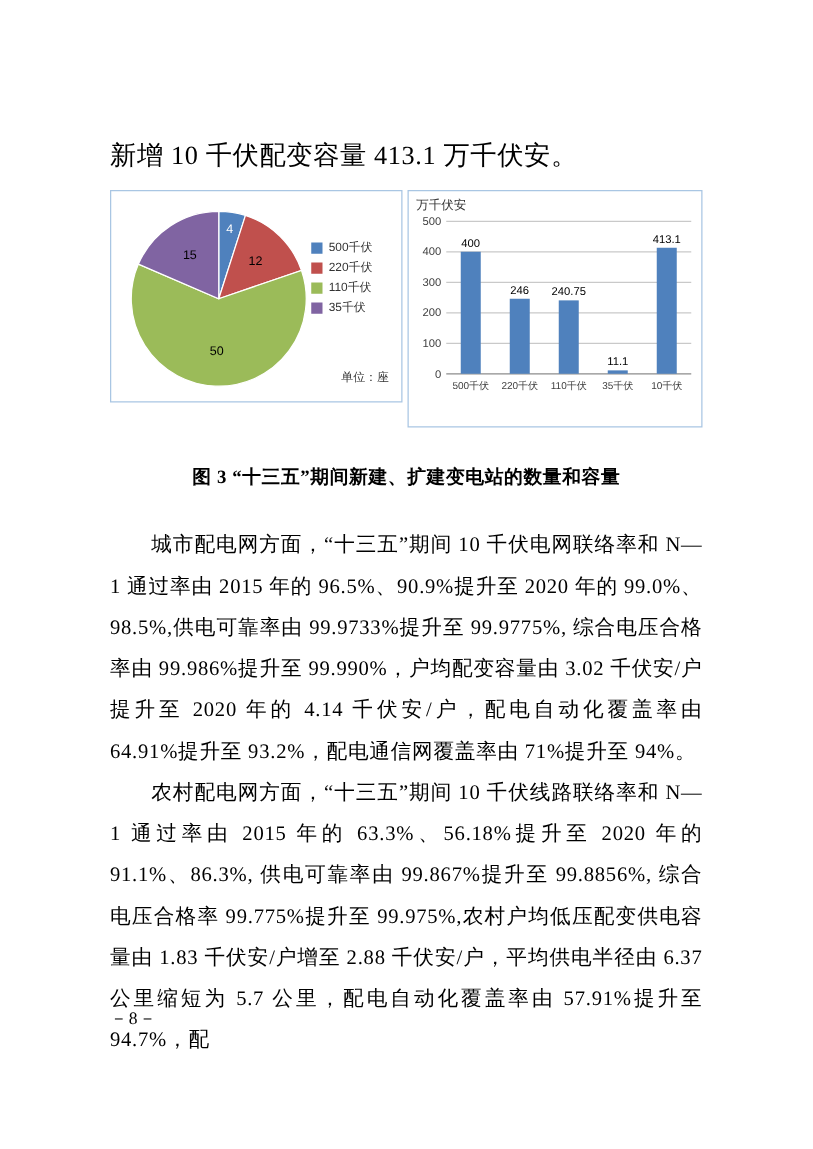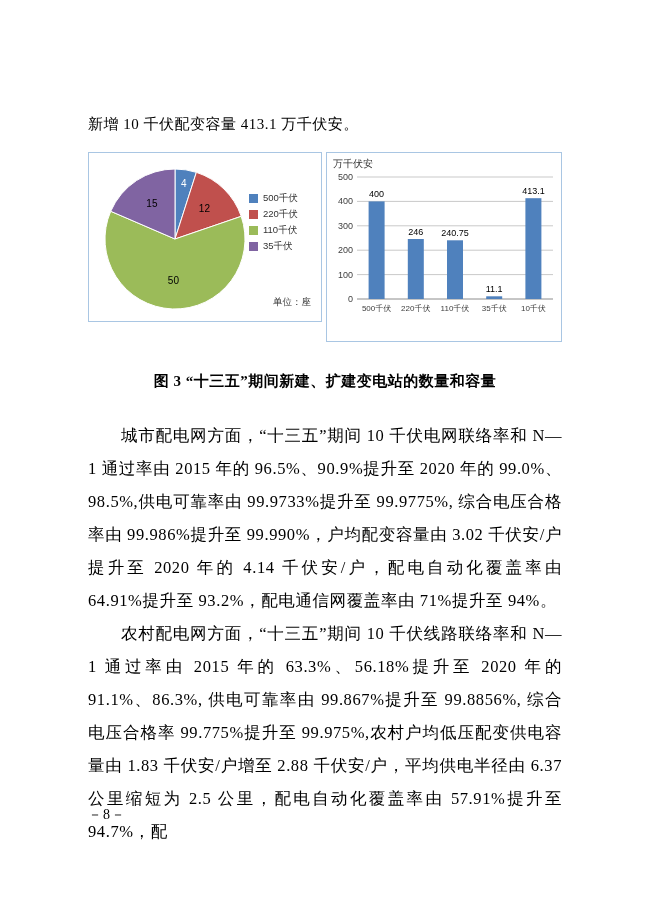--- a/index.html
+++ b/index.html
@@ -3,21 +3,21 @@
 <meta charset="utf-8">
 <style>
   html,body { margin:0; padding:0; }
   body {
     width:650px; height:919px; position:relative;
     background:#ffffff; overflow:hidden;
     font-family:"Liberation Serif", serif; color:#000;
   }
   .page { position:absolute; inset:0; padding:112px 88px 0; box-sizing:border-box; }
 
-  .intro { margin:0; font-size:15px; line-height:24px; letter-spacing:0.5px; }
+  .intro { margin:0; font-size:21px; line-height:24px; letter-spacing:0.5px; }
 
   .figure { display:flex; gap:4px; margin-top:16px; }
   .panel { background:#fff; border:1px solid #a9c6e3; box-sizing:border-box; position:relative; }
   .panel-pie { width:234px; height:170px; }
   .panel-bar { width:236px; height:190px; }
 
   #pie-svg { position:absolute; left:6px; top:0; }
   .legend { position:absolute; left:160px; top:36px; }
   .legend-item { display:flex; align-items:center; margin:3px 0; }
   .legend-swatch { width:9px; height:9px; margin-right:5px; flex:none; }
@@ -109,18 +109,18 @@
           <text x="206.4" y="158" text-anchor="middle" fill="#404040" font-size="8" font-family="Liberation Sans, sans-serif">10千伏</text>
         </svg>
     </div>
 
   </div>
 
   <p class="caption">图 3 “十三五”期间新建、扩建变电站的数量和容量</p>
 
   <div class="body-text">
     <p>城市配电网方面，“十三五”期间 10 千伏电网联络率和 N—1 通过率由 2015 年的 96.5%、90.9%提升至 2020 年的 99.0%、98.5%,供电可靠率由 99.9733%提升至 99.9775%, 综合电压合格率由 99.986%提升至 99.990%，户均配变容量由 3.02 千伏安/户提升至 2020 年的 4.14 千伏安/户，配电自动化覆盖率由 64.91%提升至 93.2%，配电通信网覆盖率由 71%提升至 94%。</p>
-    <p>农村配电网方面，“十三五”期间 10 千伏线路联络率和 N—1 通过率由 2015 年的 63.3%、56.18%提升至 2020 年的 91.1%、86.3%, 供电可靠率由 99.867%提升至 99.8856%, 综合电压合格率 99.775%提升至 99.975%,农村户均低压配变供电容量由 1.83 千伏安/户增至 2.88 千伏安/户，平均供电半径由 6.37 公里缩短为 2.5 公里，配电自动化覆盖率由 57.91%提升至 94.7%，配</p>
+    <p>农村配电网方面，“十三五”期间 10 千伏线路联络率和 N—1 通过率由 2015 年的 63.3%、56.18%提升至 2020 年的 91.1%、86.3%, 供电可靠率由 99.867%提升至 99.8856%, 综合电压合格率 99.775%提升至 99.975%,农村户均低压配变供电容量由 1.83 千伏安/户增至 2.88 千伏安/户，平均供电半径由 6.37 公里缩短为 5.7 公里，配电自动化覆盖率由 57.91%提升至 94.7%，配</p>
   </div>
 
   <div class="footer">－8－</div>
 
 </div>
 
 </body></html>

